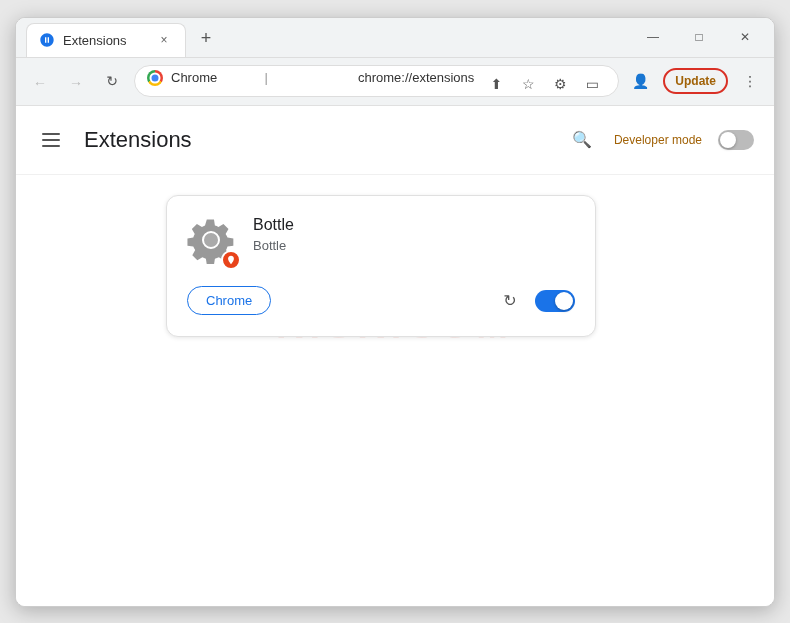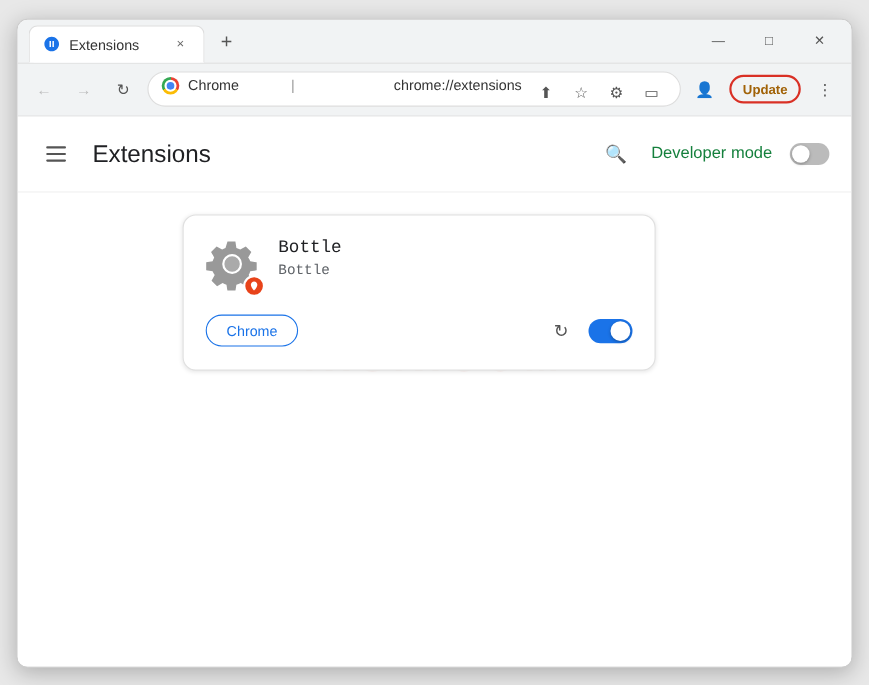--- a/index.html
+++ b/index.html
@@ -239,22 +239,22 @@
       height: 32px;
       display: flex;
       align-items: center;
       justify-content: center;
       cursor: pointer;
       color: #555;
       font-size: 16px;
       border-radius: 50%;
     }
     .dev-mode-label {
-      font-size: 15px;
-      color: #15803d;
+      font-size: 12px;
+      color: #a16207;
     }
     .toggle-switch {
       width: 36px;
       height: 20px;
       background: #ddd;
       border-radius: 10px;
       position: relative;
       cursor: pointer;
       transition: background 0.2s;
     }
@@ -313,21 +313,20 @@
       border-radius: 50%;
       display: flex;
       align-items: center;
       justify-content: center;
       font-size: 10px;
       color: white;
       border: 2px solid #fff;
     }
     .ext-info {
       flex: 1;
-      font-family: Liberation Mono, monospace;
     }
     .ext-name {
       font-size: 16px;
       font-weight: 500;
       color: #202124;
       margin-bottom: 4px;
     }
     .ext-desc {
       font-size: 13px;
       color: #5f6368;

